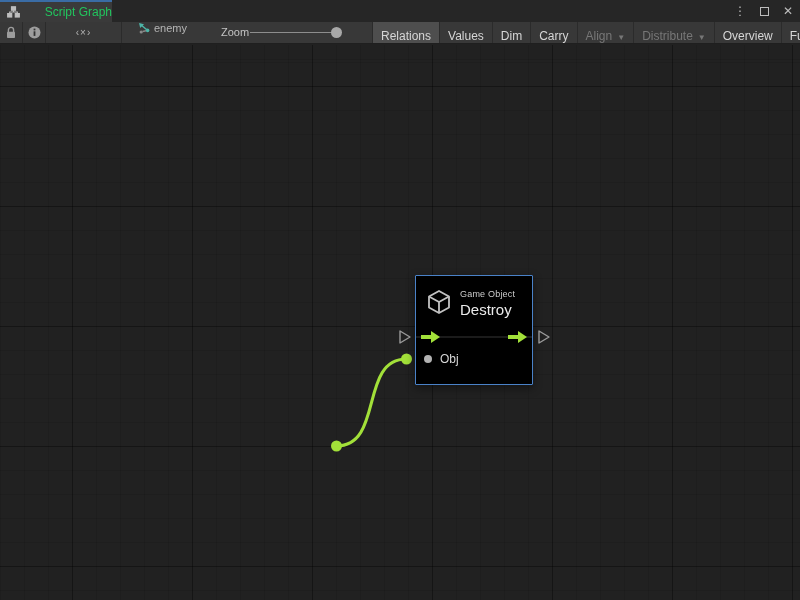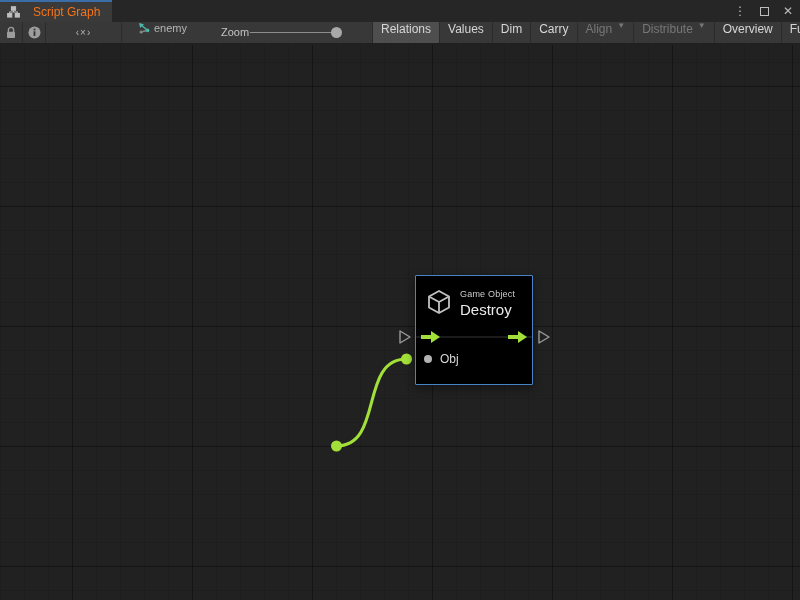--- a/index.html
+++ b/index.html
@@ -6,21 +6,21 @@
   html,body { width:800px; height:600px; overflow:hidden; background:#212121;
     font-family:"Liberation Sans", sans-serif; }
   #window { position:absolute; inset:0; width:800px; height:600px; }
 
   
   .tabbar { position:absolute; left:0; top:0; width:800px; height:22px;
     background:#262626; }
   .tab { position:absolute; left:0; top:0; width:112px; height:22px;
     background:#3a3a3a; border-top:2px solid #3a6ca5;
     display:flex; align-items:center; gap:13px; padding-left:7px;
-    color:#f97316; font-size:12px; }
+    color:#22c55e; font-size:12px;justify-content:space-between; }
   .win-controls { position:absolute; right:4px; top:0; height:22px;
     display:flex; align-items:center; gap:8px; color:#bdbdbd; }
   .win-btn { width:16px; height:16px; display:flex; align-items:center;
     justify-content:center; font-size:12px; cursor:default; }
   .maximize-glyph { width:9px; height:9px; border:1.5px solid #bdbdbd; }
 
   
   .toolbar { position:absolute; left:0; top:22px; width:800px; height:22px;
     background:#383838; border-bottom:1px solid #1f1f1f; color:#c9c9c9;
     font-size:11px; }
@@ -33,21 +33,21 @@
   .breadcrumb { position:absolute; left:138px; top:0; height:34px;
     display:flex; align-items:flex-start; gap:2px; color:#b5b5b5; font-size:11px; }
   .zoom-label { position:absolute; left:221px; top:4px; color:#c4c4c4;text-align:right; }
   .zoom-track { position:absolute; left:250px; top:10px; width:92px; height:1px;
     background:#8d8d8d; }
   .zoom-handle { position:absolute; left:331px; top:5px; width:11px; height:11px;
     border-radius:50%; background:#a8a8a8; }
   .zoom-value { position:absolute; left:351px; top:9px; color:#c4c4c4;margin-top:28px; }
   .tb-buttons { position:absolute; left:372px; top:0; right:0; height:21px;
     display:flex; }
-  .tb-btn { height:21px; display:flex; align-items:flex-start; justify-content:center;
+  .tb-btn { height:21px; display:flex; align-items:flex-end; justify-content:center;
     padding:0 8px; border-left:1px solid #2b2b2b; color:#d6d6d6; font-size:12px;
     white-space:nowrap; cursor:default; }
   .tb-btn.active { background:#4e4e4e; }
   .tb-btn.disabled { color:#777777; }
   .dd-arrow { display:inline-block; margin-left:5px; font-size:8px;
     transform:translateY(-1px); }
 
   
   .canvas { position:absolute; left:0; top:45px; width:800px; height:555px;
     background-color:#212121;

